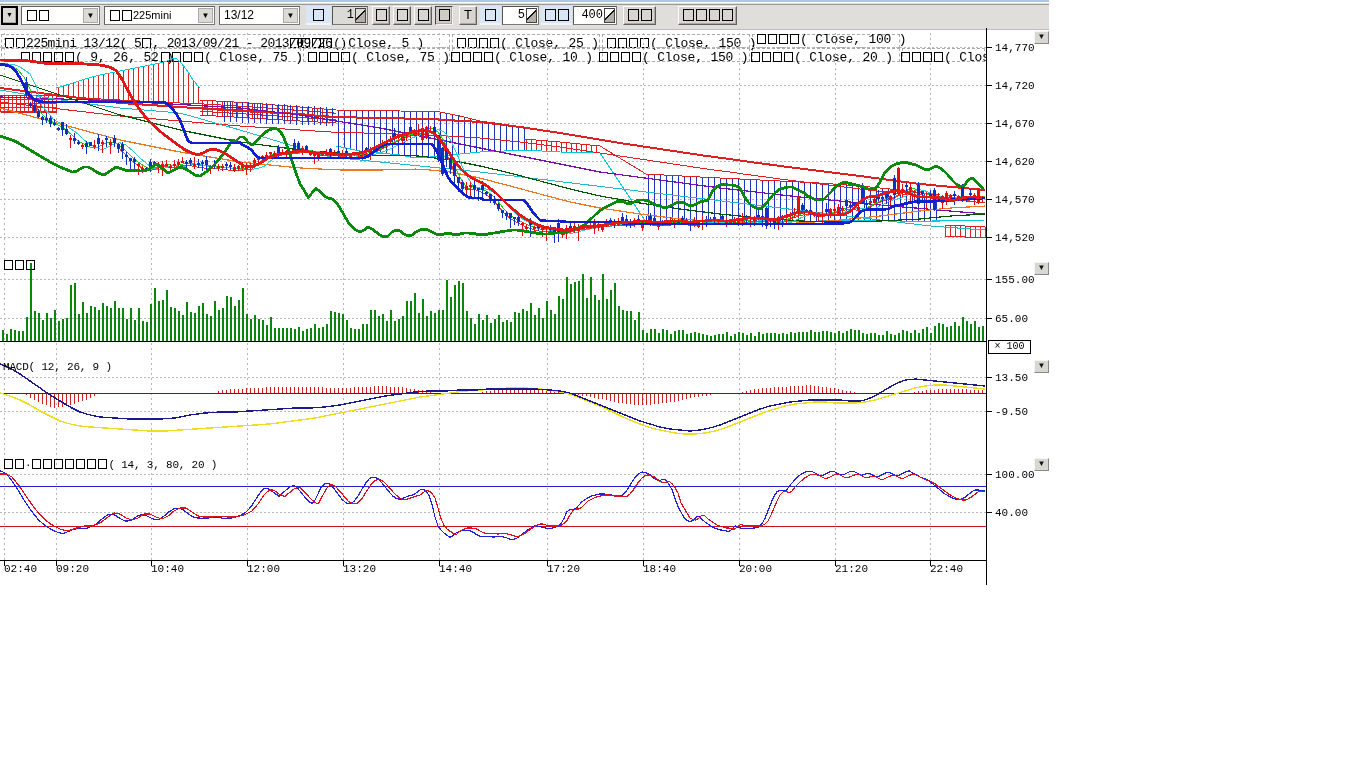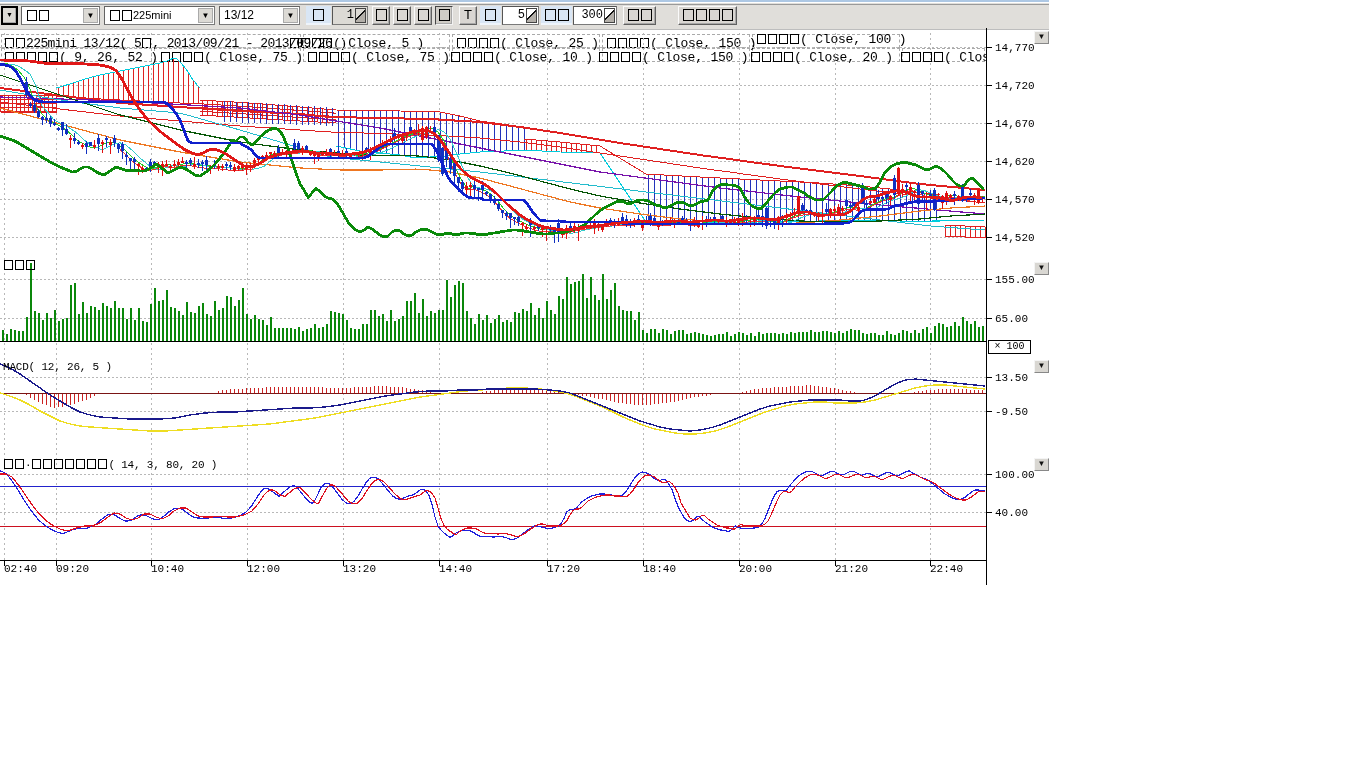--- a/index.html
+++ b/index.html
@@ -41,21 +41,21 @@
 <div class="ctrl btn tb" style="left:414px;width:18px;line-height:16px"><i class="k" style="width:11px;height:12px;border-color:#000"></i></div>
 <div class="ctrl btn tb press" style="left:435px;width:18px;line-height:16px"><i class="k" style="width:11px;height:12px;border-color:#000"></i></div>
 <div class="ctrl btn tb" style="left:459px;width:18px;line-height:16px">T</div>
 <div class="ctrl lbl tb" style="left:480px;width:21px"><i class="k" style="width:11px;height:12px;border-color:#000"></i></div>
 <div class="ctrl spin" style="left:502px;width:37px">
     <span class="val">5</span>
     <span class="wid"></span>
   </div>
 <div class="ctrl lbl tb" style="left:541px;width:31px"><i class="k" style="width:11px;height:12px;border-color:#000"></i><i class="k" style="width:11px;height:12px;border-color:#000"></i></div>
 <div class="ctrl spin" style="left:573px;width:44px">
-    <span class="val">300</span>
+    <span class="val">400</span>
     <span class="wid"></span>
   </div>
 <div class="ctrl btn tb" style="left:623px;width:33px;line-height:15px"><i class="k" style="width:11px;height:12px;border-color:#000"></i><i class="k" style="width:11px;height:12px;border-color:#000"></i></div>
 <div class="ctrl btn tb" style="left:678px;width:59px;line-height:15px"><i class="k" style="width:11px;height:12px;border-color:#000"></i><i class="k" style="width:11px;height:12px;border-color:#000"></i><i class="k" style="width:11px;height:12px;border-color:#000"></i><i class="k" style="width:11px;height:12px;border-color:#000"></i></div>
 <div class="cell" style="left:1px;top:34px;width:300px"></div>
 <div class="cell" style="left:303px;top:34px;width:147px"></div>
 <div class="cell" style="left:452px;top:34px;width:148px"></div>
 <div class="cell" style="left:602px;top:34px;width:148px"></div>
 <div class="cell" style="left:752px;top:34px;width:148px"></div>
 <div class="cell" style="left:1px;top:48px;width:151px"></div>
@@ -63,21 +63,21 @@
 <div class="cell" style="left:303px;top:48px;width:147px"></div>
 <div class="cell" style="left:452px;top:48px;width:148px"></div>
 <div class="cell" style="left:602px;top:48px;width:148px"></div>
 <div class="cell" style="left:752px;top:48px;width:148px"></div>
 <div class="cell" style="left:902px;top:48px;width:83px"></div>
 <div class="leg" style="left:4px;top:36px;letter-spacing:-0.6px"><i class="k" style="width:9px;height:10px;border-color:#000"></i><i class="k" style="width:9px;height:10px;border-color:#000"></i>225mini 13/12( 5<i class="k" style="width:9px;height:10px;border-color:#000"></i>, 2013/09/21 - 2013/09/26 )</div>
 <div class="leg" style="left:289px;top:36px"><i class="k" style="width:9px;height:10px;border-color:#000"></i><i class="k" style="width:9px;height:10px;border-color:#000"></i><i class="k" style="width:9px;height:10px;border-color:#000"></i><i class="k" style="width:9px;height:10px;border-color:#000"></i>( Close, 5 )</div>
 <div class="leg" style="left:456px;top:36px"><i class="k" style="width:9px;height:10px;border-color:#000"></i><i class="k" style="width:9px;height:10px;border-color:#000"></i><i class="k" style="width:9px;height:10px;border-color:#000"></i><i class="k" style="width:9px;height:10px;border-color:#000"></i>( Close, 25 )</div>
 <div class="leg" style="left:606px;top:36px"><i class="k" style="width:9px;height:10px;border-color:#000"></i><i class="k" style="width:9px;height:10px;border-color:#000"></i><i class="k" style="width:9px;height:10px;border-color:#000"></i><i class="k" style="width:9px;height:10px;border-color:#000"></i>( Close, 150 )</div>
 <div class="leg" style="left:756px;top:32px"><i class="k" style="width:9px;height:10px;border-color:#000"></i><i class="k" style="width:9px;height:10px;border-color:#000"></i><i class="k" style="width:9px;height:10px;border-color:#000"></i><i class="k" style="width:9px;height:10px;border-color:#000"></i>( Close, 100 )</div>
-<div class="leg" style="left:4px;top:50px"><i class="k" style="width:9px;height:10px;border-color:#000"></i><i class="k" style="width:9px;height:10px;border-color:#000"></i><i class="k" style="width:9px;height:10px;border-color:#000"></i><i class="k" style="width:9px;height:10px;border-color:#000"></i><i class="k" style="width:9px;height:10px;border-color:#000"></i>( 9, 26, 52 )</div>
+<div class="leg" style="left:20px;top:50px"><i class="k" style="width:9px;height:10px;border-color:#000"></i><i class="k" style="width:9px;height:10px;border-color:#000"></i><i class="k" style="width:9px;height:10px;border-color:#000"></i><i class="k" style="width:9px;height:10px;border-color:#000"></i><i class="k" style="width:9px;height:10px;border-color:#000"></i>( 9, 26, 52 )</div>
 <div class="leg" style="left:160px;top:50px"><i class="k" style="width:9px;height:10px;border-color:#000"></i><i class="k" style="width:9px;height:10px;border-color:#000"></i><i class="k" style="width:9px;height:10px;border-color:#000"></i><i class="k" style="width:9px;height:10px;border-color:#000"></i>( Close, 75 )</div>
 <div class="leg" style="left:307px;top:50px"><i class="k" style="width:9px;height:10px;border-color:#000"></i><i class="k" style="width:9px;height:10px;border-color:#000"></i><i class="k" style="width:9px;height:10px;border-color:#000"></i><i class="k" style="width:9px;height:10px;border-color:#000"></i>( Close, 75 )</div>
 <div class="leg" style="left:450px;top:50px"><i class="k" style="width:9px;height:10px;border-color:#000"></i><i class="k" style="width:9px;height:10px;border-color:#000"></i><i class="k" style="width:9px;height:10px;border-color:#000"></i><i class="k" style="width:9px;height:10px;border-color:#000"></i>( Close, 10 )</div>
 <div class="leg" style="left:598px;top:50px"><i class="k" style="width:9px;height:10px;border-color:#000"></i><i class="k" style="width:9px;height:10px;border-color:#000"></i><i class="k" style="width:9px;height:10px;border-color:#000"></i><i class="k" style="width:9px;height:10px;border-color:#000"></i>( Close, 150 )</div>
 <div class="leg" style="left:750px;top:50px"><i class="k" style="width:9px;height:10px;border-color:#000"></i><i class="k" style="width:9px;height:10px;border-color:#000"></i><i class="k" style="width:9px;height:10px;border-color:#000"></i><i class="k" style="width:9px;height:10px;border-color:#000"></i>( Close, 20 )</div>
 <div class="leg" style="left:900px;top:50px;width:86px;overflow:hidden"><i class="k" style="width:9px;height:10px;border-color:#000"></i><i class="k" style="width:9px;height:10px;border-color:#000"></i><i class="k" style="width:9px;height:10px;border-color:#000"></i><i class="k" style="width:9px;height:10px;border-color:#000"></i>( Close, 20 )</div>
 <svg id="chart" width="1060" height="600" style="position:absolute;left:0;top:0" shape-rendering="crispEdges">
     <line x1="0" y1="47.5" x2="986" y2="47.5" stroke="#b8b8b8" stroke-width="1" stroke-dasharray="2,2"></line>
 <line x1="0" y1="85.5" x2="986" y2="85.5" stroke="#b8b8b8" stroke-width="1" stroke-dasharray="2,2"></line>
 <line x1="0" y1="123.5" x2="986" y2="123.5" stroke="#b8b8b8" stroke-width="1" stroke-dasharray="2,2"></line>
@@ -1288,13 +1288,13 @@
 <text x="835" y="572" font-family="Liberation Mono, monospace" font-size="11" fill="#000">21:20</text>
 <line x1="930.5" y1="560" x2="930.5" y2="566" stroke="#000" stroke-width="1"></line>
 <text x="930" y="572" font-family="Liberation Mono, monospace" font-size="11" fill="#000">22:40</text>
   </svg>
 <div class="panbtn" style="left:1034px;top:31px">▼</div>
 <div class="panbtn" style="left:1034px;top:262px">▼</div>
 <div class="panbtn" style="left:1034px;top:360px">▼</div>
 <div class="panbtn" style="left:1034px;top:458px">▼</div>
 <div style="position:absolute;left:988px;top:340px;width:43px;height:14px;border:1px solid #000;background:#fff;font-family:'Liberation Mono',monospace;font-size:10px;line-height:12px;text-align:center">× 100</div>
 <div class="leg" style="left:3px;top:260px;font-size:11px"><i class="k" style="width:9px;height:10px;border-color:#000"></i><i class="k" style="width:9px;height:10px;border-color:#000"></i><i class="k" style="width:9px;height:10px;border-color:#000"></i></div>
-<div class="leg" style="left:3px;top:361px;font-size:11px">MACD( 12, 26, 5 )</div>
+<div class="leg" style="left:3px;top:361px;font-size:11px">MACD( 12, 26, 9 )</div>
 <div class="leg" style="left:3px;top:459px;font-size:11px"><i class="k" style="width:9px;height:10px;border-color:#000"></i><i class="k" style="width:9px;height:10px;border-color:#000"></i>·<i class="k" style="width:9px;height:10px;border-color:#000"></i><i class="k" style="width:9px;height:10px;border-color:#000"></i><i class="k" style="width:9px;height:10px;border-color:#000"></i><i class="k" style="width:9px;height:10px;border-color:#000"></i><i class="k" style="width:9px;height:10px;border-color:#000"></i><i class="k" style="width:9px;height:10px;border-color:#000"></i><i class="k" style="width:9px;height:10px;border-color:#000"></i>( 14, 3, 80, 20 )</div>
 </body></html>

